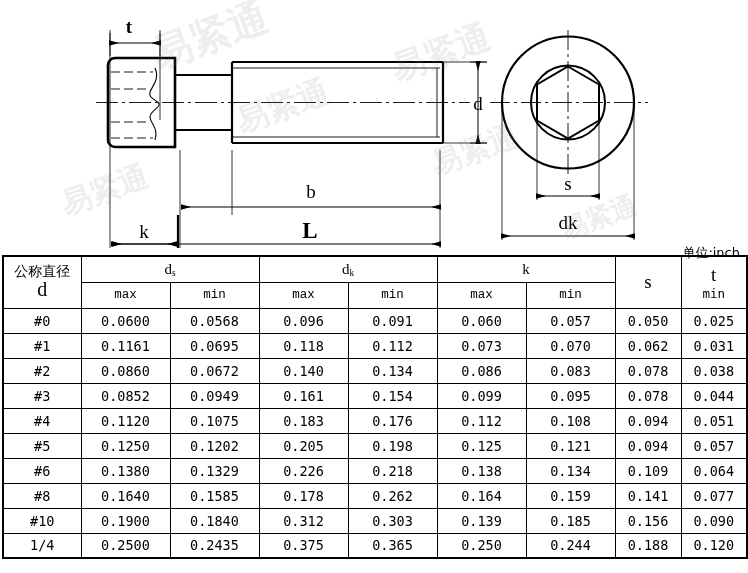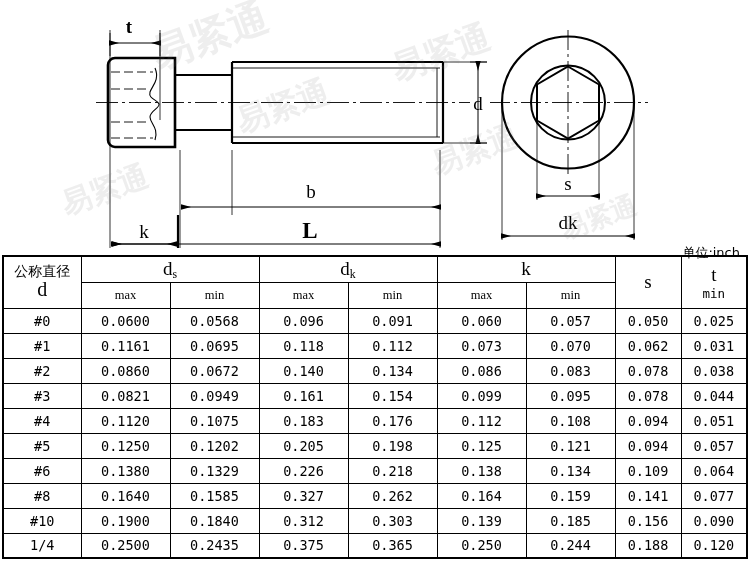--- a/index.html
+++ b/index.html
@@ -63,25 +63,25 @@
     vertical-align: middle;
     font-weight: normal;
     padding: 0;
   }
   
   table.spec {
     border: 2px solid #000;
   }
   .hdr-group {
     font-family: "Liberation Serif", serif;
-    font-size: 19px;
+    font-size: 15px;
     height: 26px;
   }
   .hdr-sub {
-    font-family: Liberation Serif, serif;
+    font-family: Liberation Mono, monospace;
     font-size: 12.5px;
     height: 26px;
   }
   .hdr-cn {
     font-family: "DejaVu Sans", sans-serif;
     font-size: 14px;
     line-height: 1.05;
   }
   .hdr-d {
     font-family: "Liberation Serif", serif;
@@ -313,21 +313,21 @@
           <td class="cell">0.0672</td>
           <td class="cell">0.140</td>
           <td class="cell">0.134</td>
           <td class="cell">0.086</td>
           <td class="cell">0.083</td>
           <td class="cell">0.078</td>
           <td class="cell">0.038</td>
         </tr>
         <tr>
           <td class="rowlab">#3</td>
-          <td class="cell">0.0821</td>
+          <td class="cell">0.0852</td>
           <td class="cell">0.0949</td>
           <td class="cell">0.161</td>
           <td class="cell">0.154</td>
           <td class="cell">0.099</td>
           <td class="cell">0.095</td>
           <td class="cell">0.078</td>
           <td class="cell">0.044</td>
         </tr>
         <tr>
           <td class="rowlab">#4</td>
@@ -359,21 +359,21 @@
           <td class="cell">0.218</td>
           <td class="cell">0.138</td>
           <td class="cell">0.134</td>
           <td class="cell">0.109</td>
           <td class="cell">0.064</td>
         </tr>
         <tr>
           <td class="rowlab">#8</td>
           <td class="cell">0.1640</td>
           <td class="cell">0.1585</td>
-          <td class="cell">0.327</td>
+          <td class="cell">0.178</td>
           <td class="cell">0.262</td>
           <td class="cell">0.164</td>
           <td class="cell">0.159</td>
           <td class="cell">0.141</td>
           <td class="cell">0.077</td>
         </tr>
         <tr>
           <td class="rowlab">#10</td>
           <td class="cell">0.1900</td>
           <td class="cell">0.1840</td>

